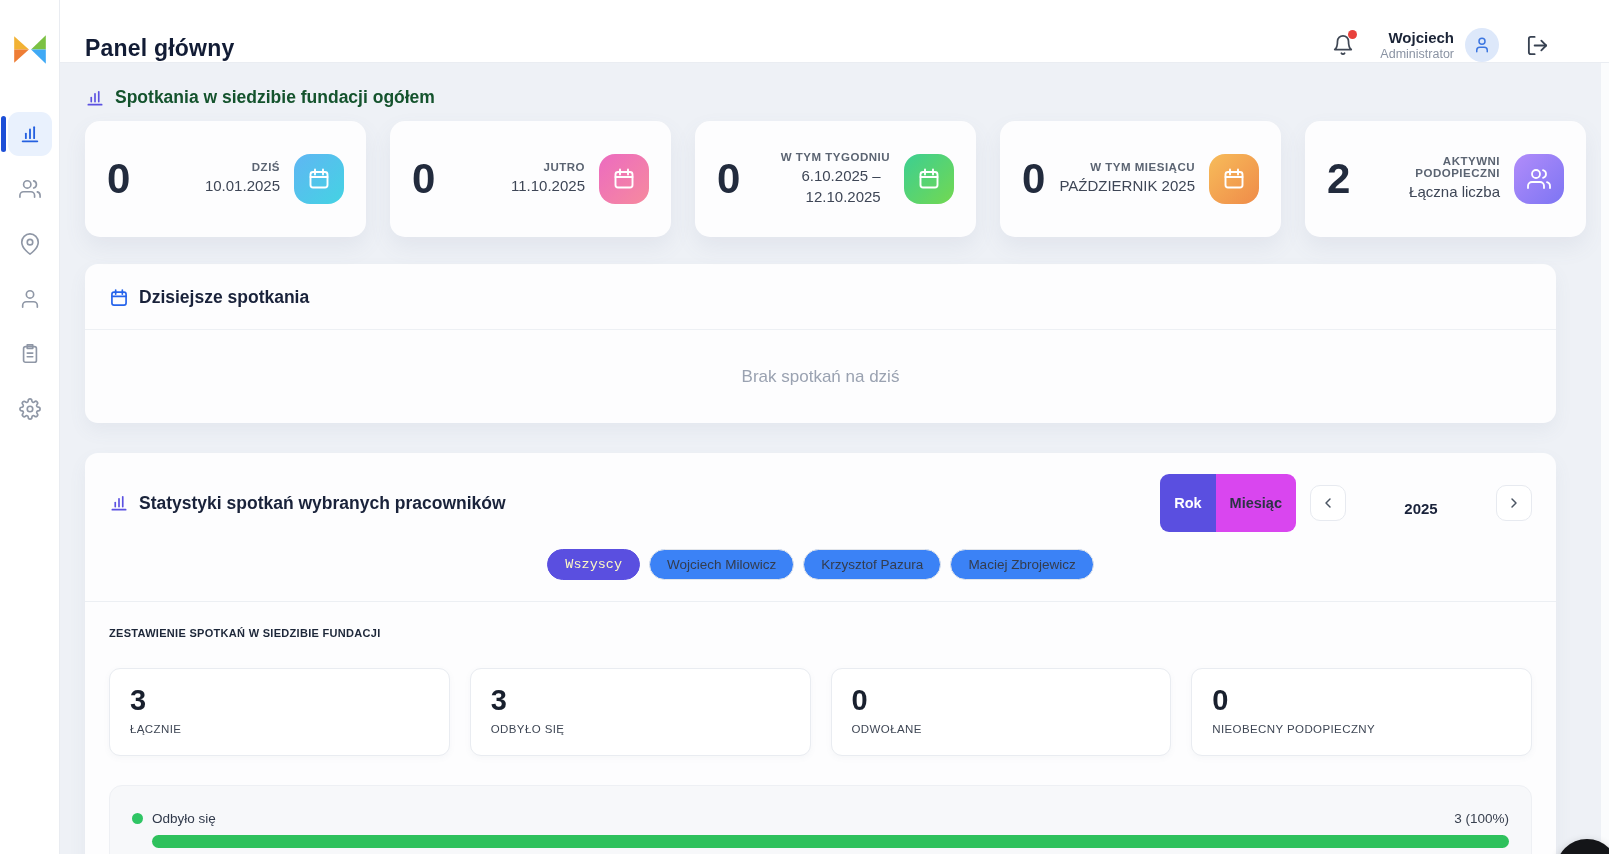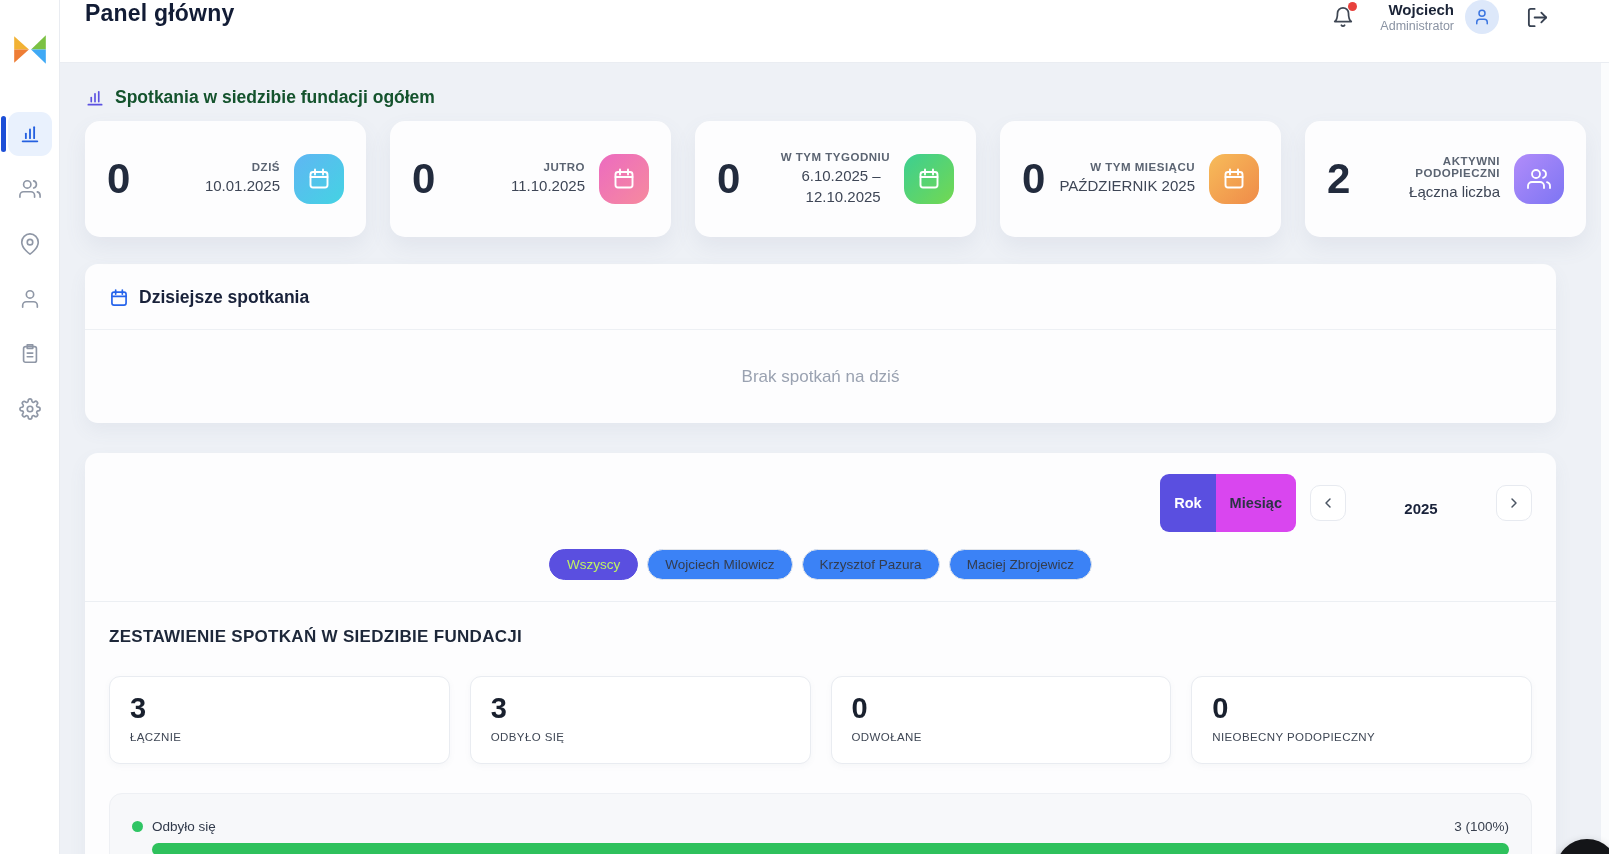--- a/index.html
+++ b/index.html
@@ -28,21 +28,21 @@
   .nav-item.active { background:#e9f1fd; color:#2460e0; }
   .nav-item.active::before {
     content:""; position:absolute; left:-7px; top:4px; bottom:4px;
     width:5px; border-radius:4px; background:#1d4fd7;
   }
 
   
   .topbar {
     position:absolute; left:60px; right:0; top:0; height:63px;
     background:#ffffff; border-bottom:1px solid #eaedf2; z-index:10;
-    display:flex; align-items:flex-start; padding:0 60px 0 25px;
+    display:flex; align-items:flex-end; padding:0 60px 0 25px;
   }
   .page-title { font-size:23px; font-weight:800; color:#121c35; letter-spacing:.2px; }
   .topbar-right { margin-left:auto; display:flex; align-items:center; }
   .bell-wrap { position:relative; color:#3f4754; cursor:pointer; margin-right:26px; }
   .bell-dot { position:absolute; top:-4px; right:-3px; width:9px; height:9px; border-radius:50%; background:#e8413c; }
   .user-block { text-align:right; line-height:1.2; margin-right:11px; }
   .user-name { font-size:15px; font-weight:700; color:#1b2437; }
   .user-role { font-size:12.5px; color:#8a93a3; }
   .avatar {
     width:34px; height:34px; border-radius:50%; background:#dde8fa;
@@ -112,25 +112,25 @@
     display:flex; align-items:center; justify-content:center; color:#4b5563; cursor:pointer;
   }
   .nav-btn.left { margin-left:14px; }
   .year-label { width:150px; text-align:center; font-size:15px; font-weight:800; color:#19223a;margin-top:10px; }
 
   .pills-row { margin-top:17px; display:flex; justify-content:center; gap:9px; }
   .pill {
     font-size:13.5px; color:#333c4e; background:#3b82f6; border:1px solid #e2e5ea;
     padding:7px 17px; border-radius:999px; cursor:pointer; font-family:inherit;
   }
-  .pill.on { background:#5a4fe0; border-color:#5a4fe0; color:#bef264; }
+  .pill.on { background:#5a4fe0; border-color:#5a4fe0; color:#fef9c3;font-family:Liberation Mono, monospace; }
 
   .stats-divider { margin-top:21px; border-top:1px solid #eceff3; }
   .summary { padding:25px 24px 0; }
-  .summary-title { font-size:17px; font-weight:800; color:#1d2739; letter-spacing:.3px; }
+  .summary-title { font-size:11px; font-weight:800; color:#1d2739; letter-spacing:.3px; }
   .summary-grid { margin-top:29px; display:grid; grid-template-columns:repeat(4,1fr); gap:20px; }
   .sum-card {
     background:#fff; border:1px solid #e9ecf1; border-radius:11px;
     padding:15px 20px 20px; box-shadow:0 2px 6px rgba(100,116,139,.05);
   }
   .sum-num { font-size:29px; font-weight:800; color:#19202e; }
   .sum-label { margin-top:6px; font-size:11.5px; font-weight:400; letter-spacing:.4px; color:#3f4755; text-transform:uppercase; }
 
   .progress-box {
     margin-top:29px; background:#f7f8fa; border:1px solid #eef0f4; border-radius:13px;
@@ -364,20 +364,31 @@
             <path d="M3.5 10h17"></path>
         </svg>
       </span>
       <span class="ttl">Dzisiejsze spotkania</span>
     </div>
     <div class="today-empty">Brak spotkań na dziś</div>
   </section>
 
   <section class="stats-card">
     <div class="stats-head">
+      <div class="left">
+        <span class="ico-indigo">
+          <svg width="20" height="20" viewBox="0 0 24 24" fill="none" stroke="currentColor" stroke-width="2" stroke-linecap="round">
+            <path d="M4 20h16"></path>
+              <path d="M7.5 16.5v-5"></path>
+              <path d="M12 16.5V7"></path>
+              <path d="M16.5 16.5V4.5"></path>
+          </svg>
+        </span>
+        <span class="ttl">Statystyki spotkań wybranych pracowników</span>
+      </div>
       <div class="stats-controls">
         <div class="seg-toggle">
           <button class="seg on">Rok</button>
           <button class="seg off">Miesiąc</button>
         </div>
         <div class="nav-btn left">
           <span>
             <svg width="16" height="16" viewBox="0 0 24 24" fill="none" stroke="currentColor" stroke-width="2.2" stroke-linecap="round" stroke-linejoin="round">
               <polyline points="15 18 9 12 15 6"></polyline>
             </svg>

